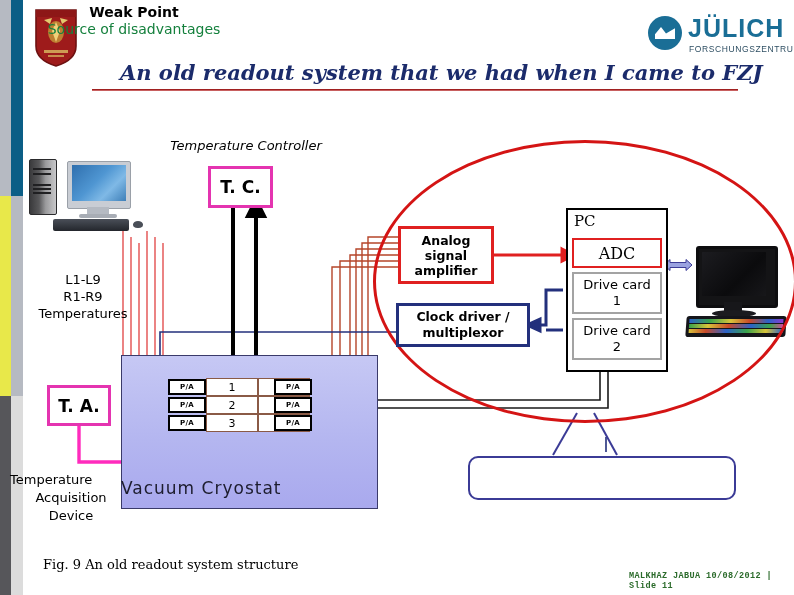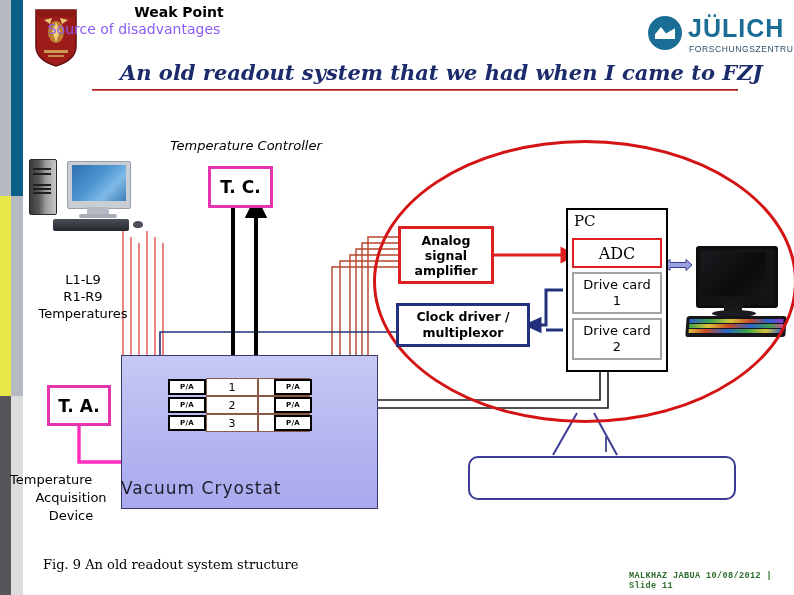--- a/index.html
+++ b/index.html
@@ -67,23 +67,23 @@
     font-size:7px;font-weight:bold;color:#000;letter-spacing:.3px;}
 
   
   #ellipse{position:absolute;left:373px;top:140px;width:418px;height:277px;
     border:3px solid #d41414;border-radius:50%;background:transparent;}
 
   
   #weakpoint{position:absolute;left:468px;top:456px;width:268px;height:44px;
     box-sizing:border-box;border:2px solid #3b3b96;border-radius:10px;background:#fff;}
   #wp-title{position:absolute;left:0;top:4px;width:268px;text-align:center;
-    font-size:14px;font-weight:bold;color:#000;padding-left:45px;}
+    font-size:14px;font-weight:bold;color:#000;}
   #wp-sub{position:absolute;left:0;top:21px;width:268px;text-align:center;
-    font-size:14px;color:#8b5cf6;}
+    font-size:14px;color:#15803d;}
 
   
   #footer{position:absolute;left:585px;top:571px;font-size:8.5px;color:#2b6b2b;
     font-family:Liberation Mono, monospace;letter-spacing:.4px;font-weight:bold;padding-left:44px;}
   #figcap{position:absolute;left:43px;top:557px;font-family:"DejaVu Serif",serif;
     font-size:13px;color:#000;}
 
   
   #pc-left{position:absolute;left:27px;top:157px;width:112px;height:78px;}
   #tower{position:absolute;left:2px;top:2px;width:26px;height:54px;

